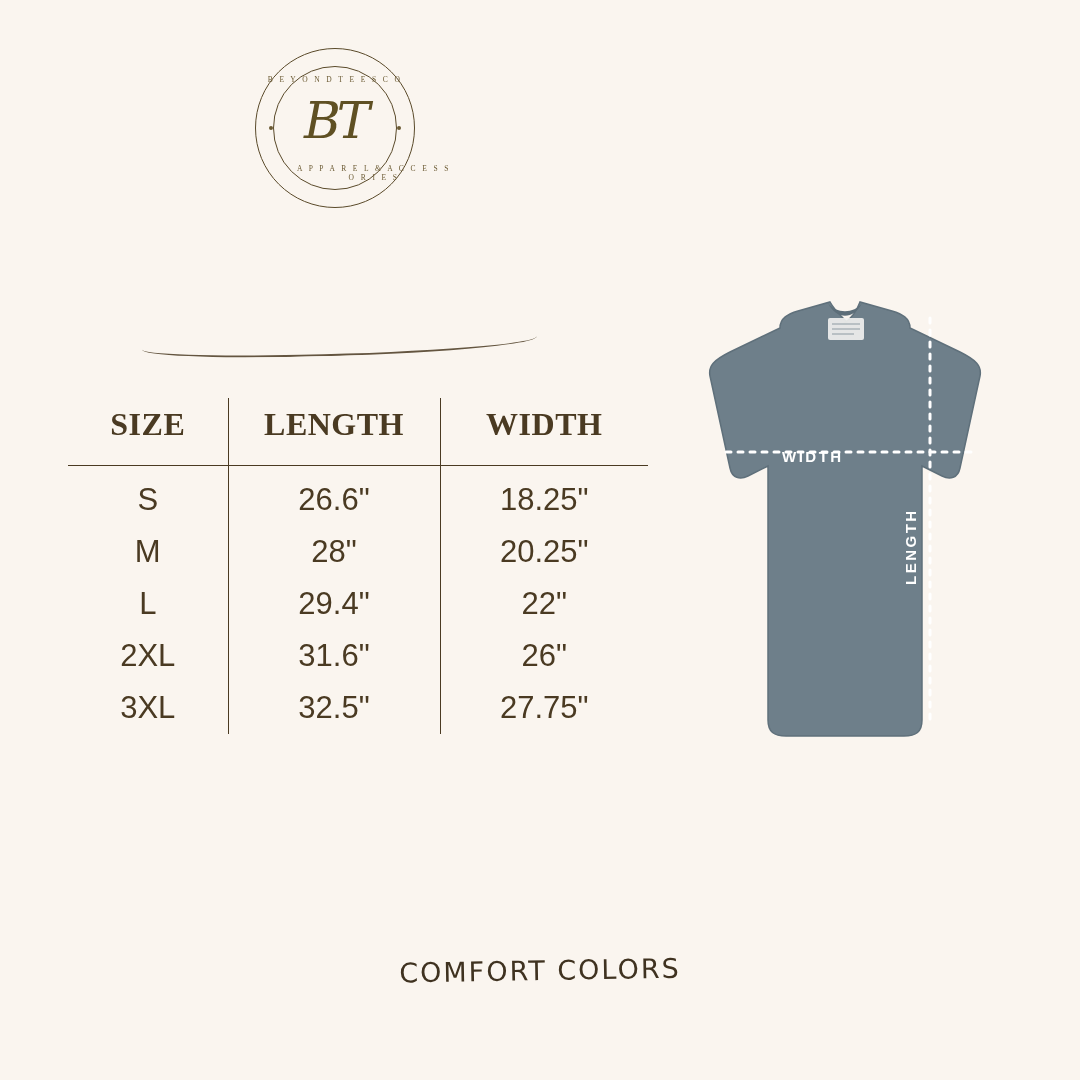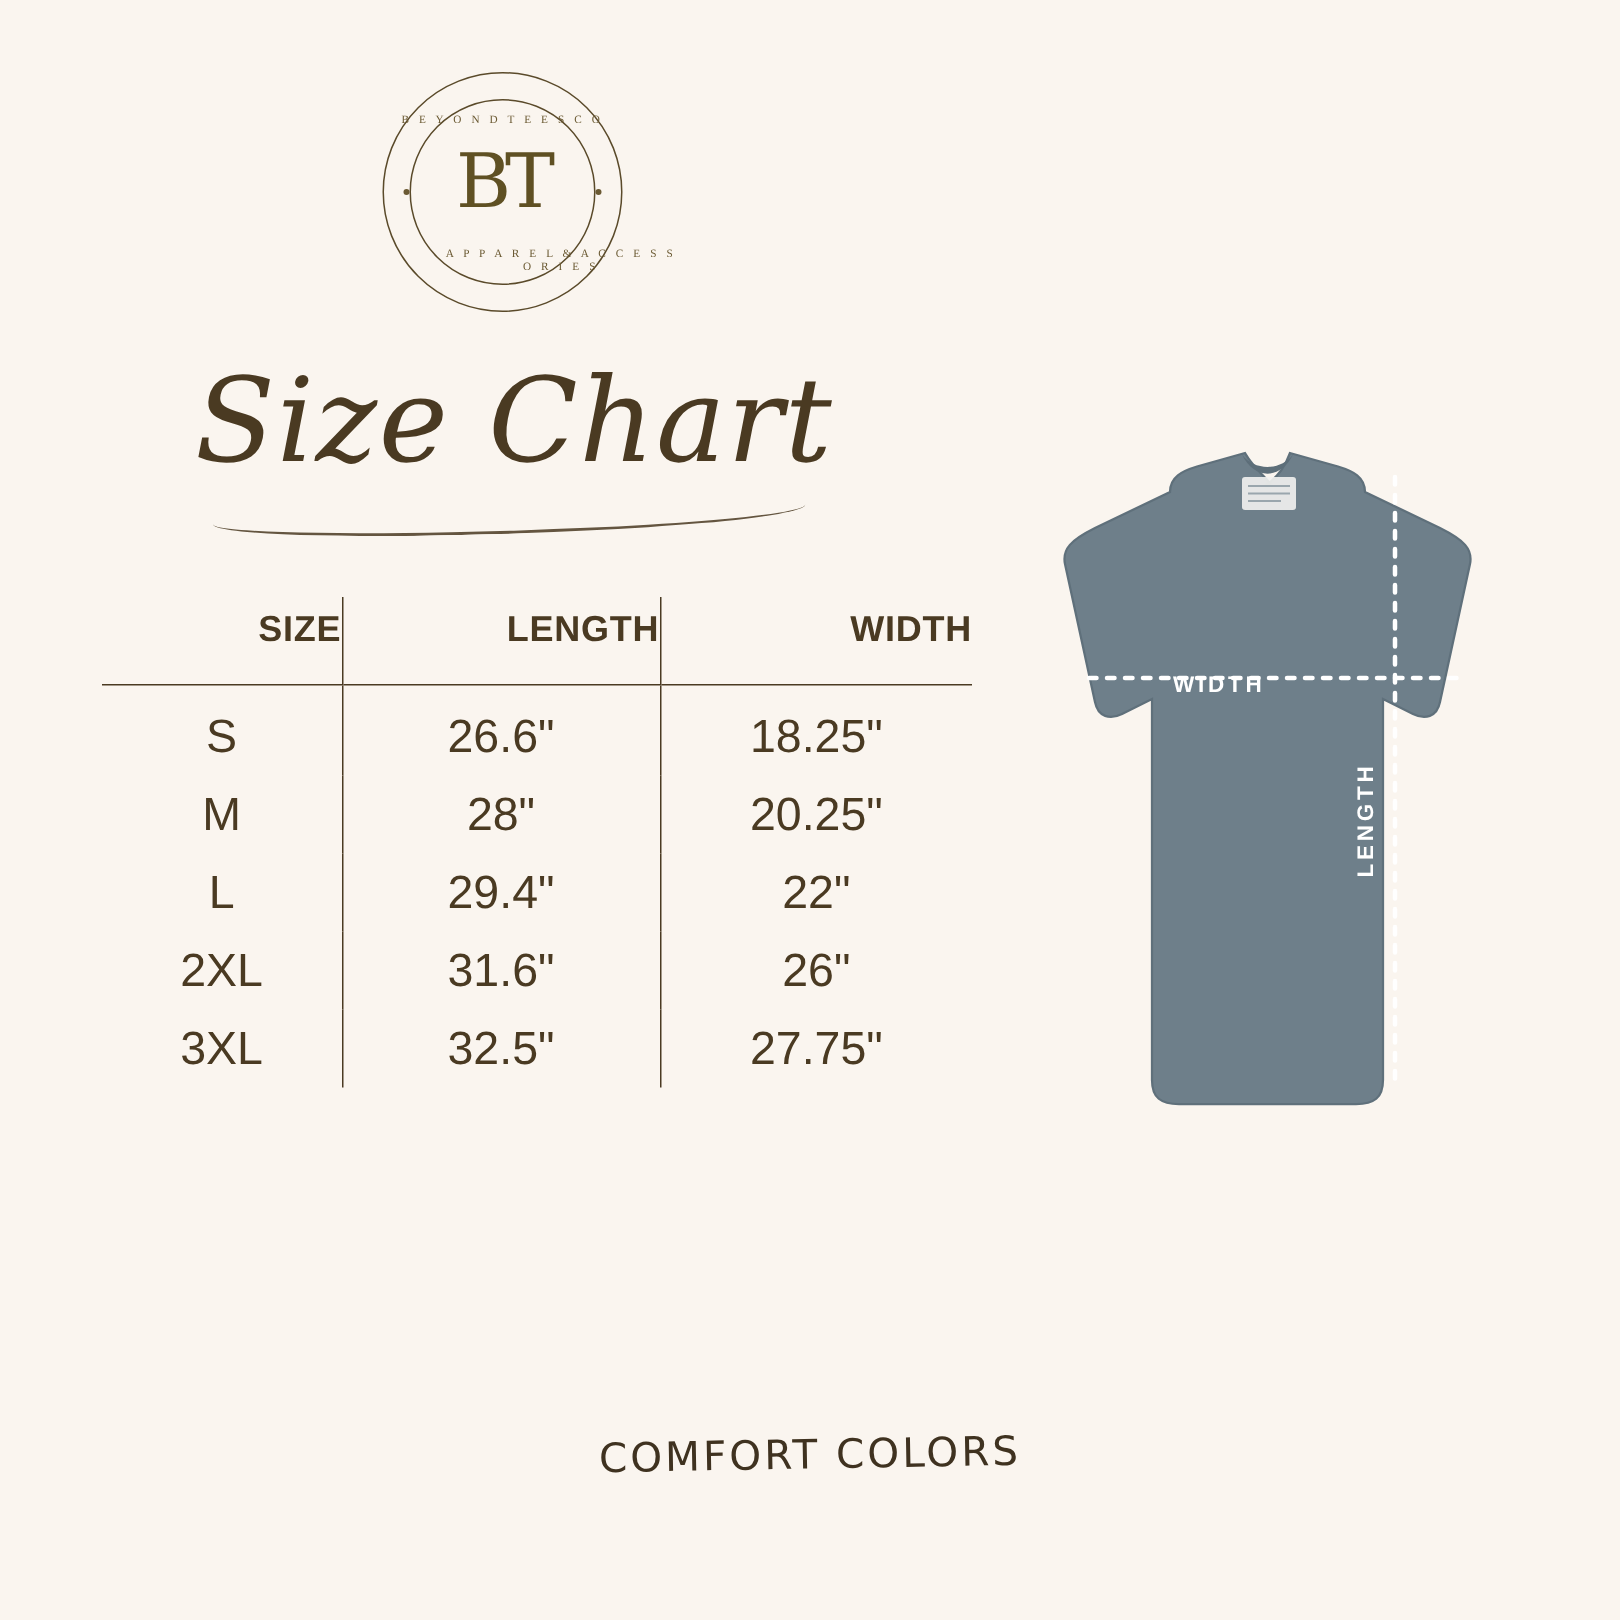--- a/index.html
+++ b/index.html
@@ -37,20 +37,21 @@
     border: 1px solid #5a4a2a;
     border-radius: 50%;
   }
   .logo-mono {
     position: absolute;
     left: 0;
     right: 0;
     top: 44px;
     text-align: center;
     font-family: "DejaVu Serif", serif;
+    font-style: italic;
     font-size: 50px;
     color: #5f5023;
     letter-spacing: -4px;
   }
   .logo-arc-top, .logo-arc-bottom {
     position: absolute;
     left: 0;
     width: 160px;
     text-align: center;
     font-size: 7.5px;
@@ -99,26 +100,25 @@
     left: 68px;
     top: 398px;
     width: 580px;
   }
   table.size-table {
     width: 100%;
     border-collapse: collapse;
     color: #4a3a22;
   }
   table.size-table th {
-    font-size: 24px;
+    font-size: 32px;
     font-weight: bold;
     letter-spacing: .5px;
     padding: 8px 0 22px 0;
-    font-family: Liberation Sans, sans-serif;
-    text-align: right;
+    font-family: Liberation Serif, serif;
   }
   table.size-table thead tr {
     border-bottom: 1.6px solid #4a3a22;
   }
   table.size-table td {
     font-size: 31px;
     text-align: center;
     padding: 8px 0;
     font-family: "Liberation Sans", sans-serif;
     font-weight: 300;
@@ -178,21 +178,20 @@
   <div class="logo">
     <div class="logo-ring-outer"></div>
     <div class="logo-ring-inner"></div>
     <div class="logo-arc-top">B E Y O N D   T E E S   C O</div>
     <div class="logo-mono">BT</div>
     <div class="logo-arc-bottom">A P P A R E L   &amp;   A C C E S S O R I E S</div>
     <div class="logo-dot l"></div>
     <div class="logo-dot r"></div>
   </div>
 
-  <div class="title">Size Chart</div>
   <div class="title-underline"></div>
 
   <div class="table-wrap">
     <table class="size-table">
       <thead>
         <tr>
           <th>SIZE</th>
           <th>LENGTH</th>
           <th>WIDTH</th>
         </tr>

